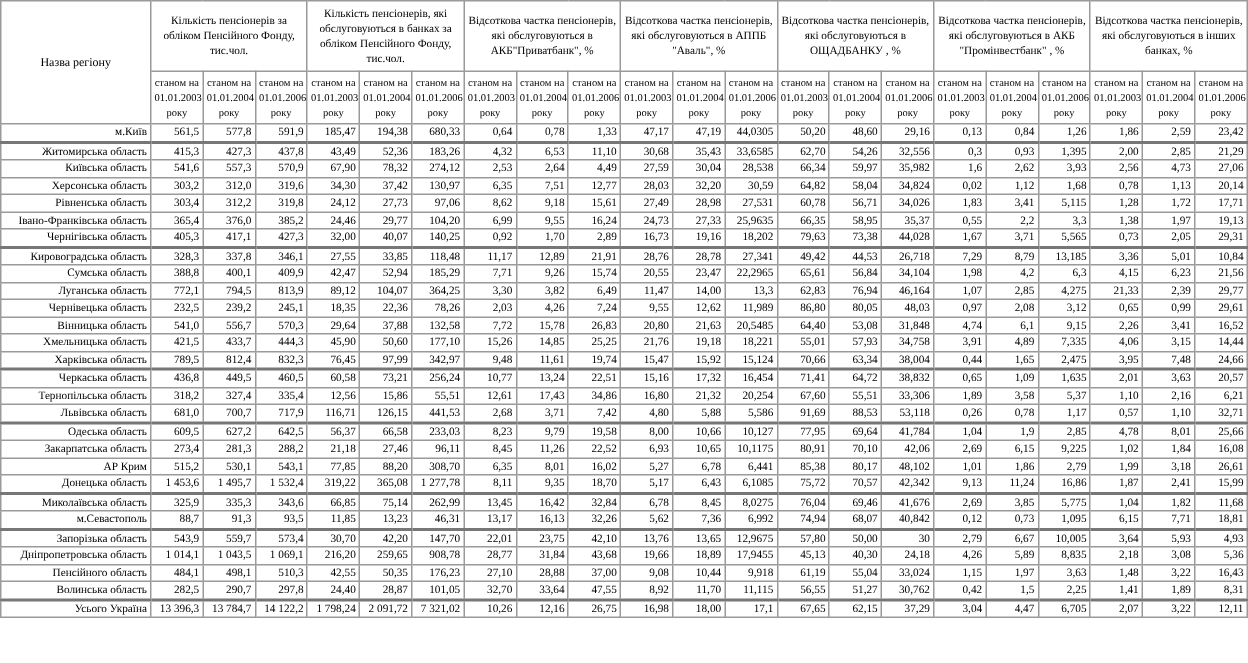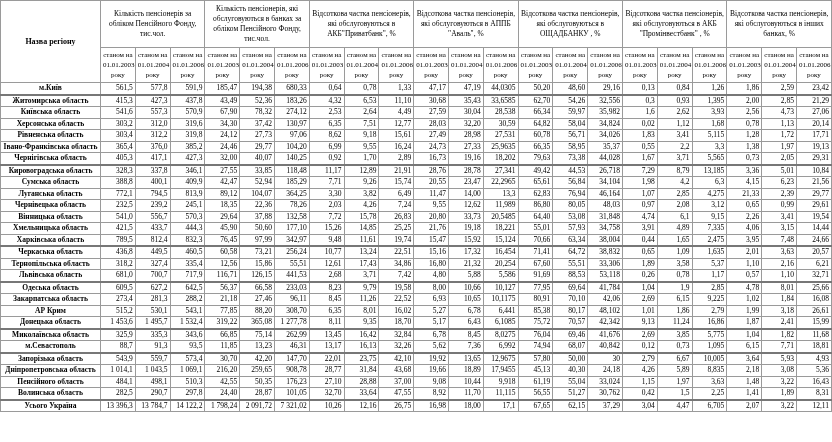--- a/index.html
+++ b/index.html
@@ -2,23 +2,23 @@
 <html><head>
 <meta charset="utf-8">
 <style>
   html, body { margin: 0; padding: 0; background: #ffffff; }
   body { width: 832px; height: 442px; overflow: hidden; font-family: "Liberation Serif", serif; color: #000; }
   table { border-collapse: collapse; table-layout: fixed; width: 832px; }
   th, td { border: 1px solid #9a9a9a; padding: 0 2px; font-weight: normal; overflow: hidden; white-space: nowrap; }
   th { font-size: 7.5px; line-height: 10px; text-align: center; vertical-align: middle; white-space: normal; }
   thead tr.group th { height: 46px; }
   thead tr.sub th { height: 34px; font-size: 7px; line-height: 10px; margin-top: 31px; }
-  th.region-head { font-size: 8px; font-weight: bold; }
+  th.region-head { font-size: 8px; }
   td { font-size: 7.5px; height: 10.5px; line-height: 10.5px; text-align: right; }
-  td.name { text-align: center; font-size: 7.5px; font-weight: bold; }
+  td.name { text-align: right; font-size: 7.5px; }
   tbody tr { border-bottom: 1px solid #9a9a9a; }
   tbody tr.thick td { border-bottom: 2px solid #777; }
   col.c-name { width: 100px; }
 </style>
 </head>
 <body>
 
 <table>
   <colgroup id="cols">
       <col class="c-name">
@@ -349,31 +349,31 @@
         <td>541,0</td>
         <td>556,7</td>
         <td>570,3</td>
         <td>29,64</td>
         <td>37,88</td>
         <td>132,58</td>
         <td>7,72</td>
         <td>15,78</td>
         <td>26,83</td>
         <td>20,80</td>
-        <td>33,73</td>
+        <td>21,63</td>
         <td>20,5485</td>
         <td>64,40</td>
         <td>53,08</td>
         <td>31,848</td>
         <td>4,74</td>
         <td>6,1</td>
         <td>9,15</td>
         <td>2,26</td>
         <td>3,41</td>
-        <td>19,54</td>
+        <td>16,52</td>
       </tr>
       <tr>
         <td class="name">Хмельницька область</td>
         <td>421,5</td>
         <td>433,7</td>
         <td>444,3</td>
         <td>45,90</td>
         <td>50,60</td>
         <td>177,10</td>
         <td>15,26</td>
@@ -636,21 +636,21 @@
         <td class="name">Запорізька область</td>
         <td>543,9</td>
         <td>559,7</td>
         <td>573,4</td>
         <td>30,70</td>
         <td>42,20</td>
         <td>147,70</td>
         <td>22,01</td>
         <td>23,75</td>
         <td>42,10</td>
-        <td>19,92</td>
+        <td>13,76</td>
         <td>13,65</td>
         <td>12,9675</td>
         <td>57,80</td>
         <td>50,00</td>
         <td>30</td>
         <td>2,79</td>
         <td>6,67</td>
         <td>10,005</td>
         <td>3,64</td>
         <td>5,93</td>

